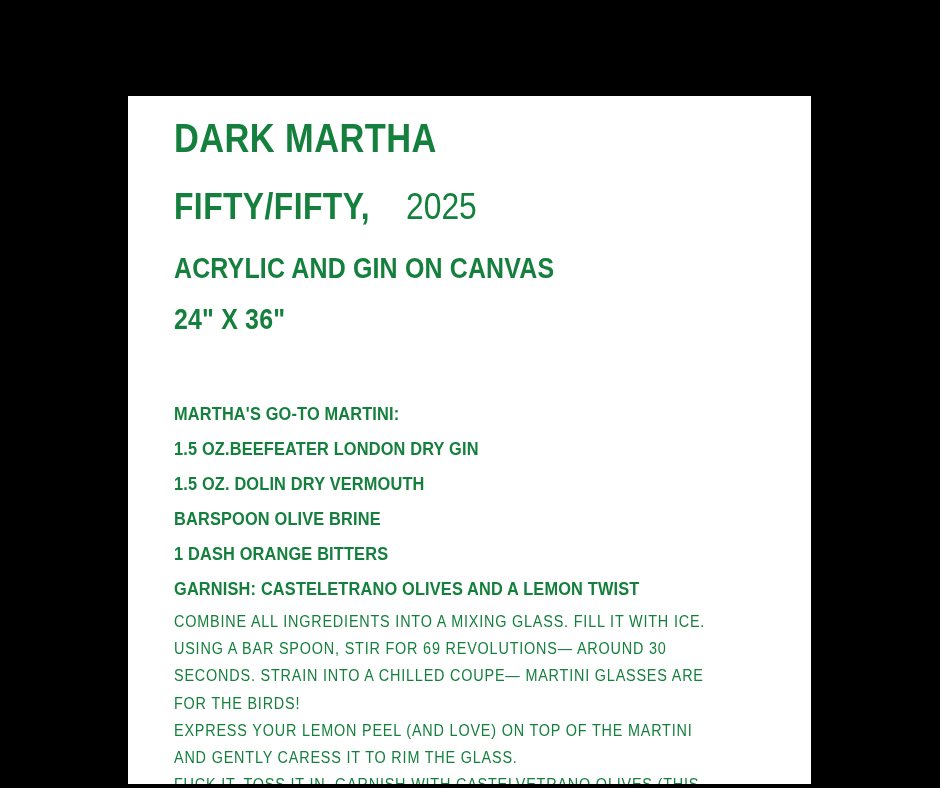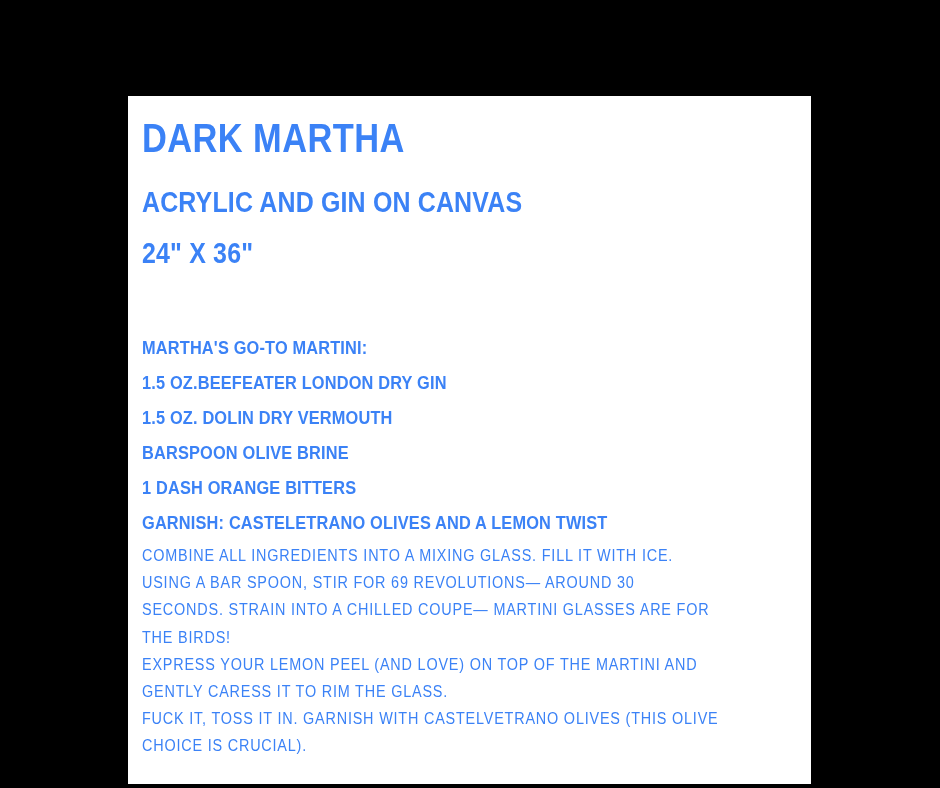--- a/index.html
+++ b/index.html
@@ -18,22 +18,23 @@
     height: 788px;
     background: #000000;
   }
   #card {
     position: absolute;
     left: 128px;
     top: 96px;
     width: 683px;
     height: 688px;
     background: #ffffff;
-    color: #3b82f6;
+    color: #15803d;
     overflow: hidden;
+    padding-left: 32px;
   }
   #card-inner {
     padding: 22px 28px 0 14px;
   }
   
   .cond {
     font-family: "Liberation Sans Narrow", "Liberation Sans", sans-serif;
     transform: scaleX(0.86);
     transform-origin: left center;
     white-space: nowrap;
@@ -112,20 +113,23 @@
 </head>
 <body>
 
 <div id="stage">
 
   <div id="card">
     <div id="card-inner">
 
       <div class="title cond">DARK MARTHA</div>
 
+      <div class="subtitle-row">
+        <span class="subtitle-strong cond" style="display:inline-block;">FIFTY/FIFTY,</span><span class="subtitle-year cond" style="display:inline-block; margin-left:4px;">2025</span>
+      </div>
 
       <div class="medium cond">ACRYLIC AND GIN ON CANVAS</div>
 
       <div class="dims cond">24" X 36"</div>
 
       <div class="spacer"></div>
 
       <div class="recipe-heading cond">MARTHA'S GO-TO MARTINI:</div>
 
       <div class="ingredient cond">1.5 OZ.BEEFEATER LONDON DRY GIN</div>

